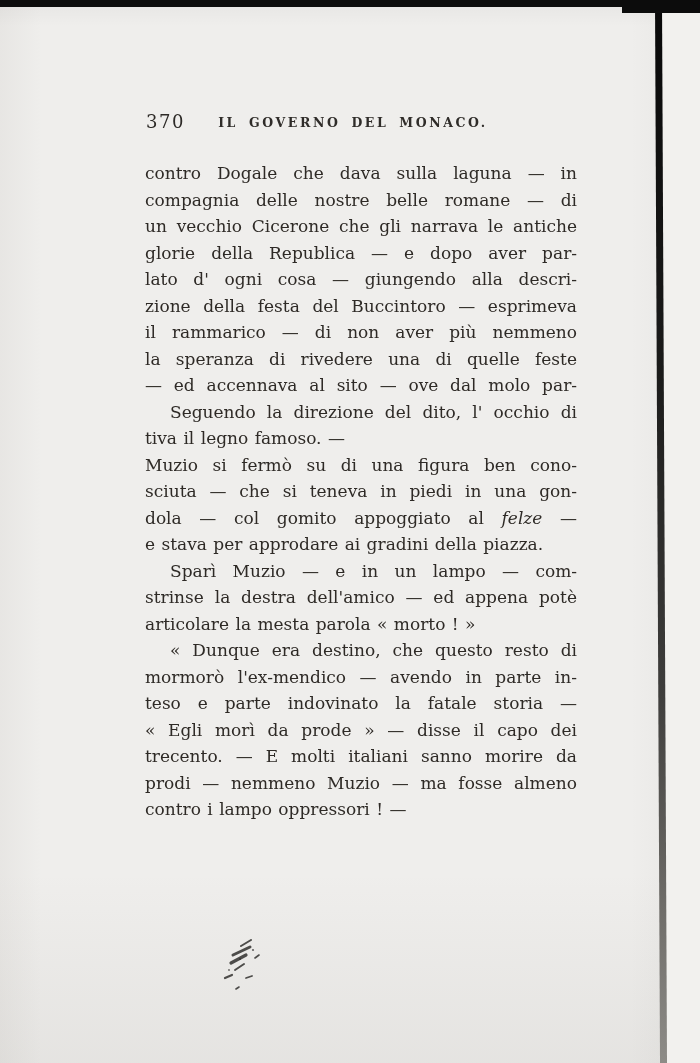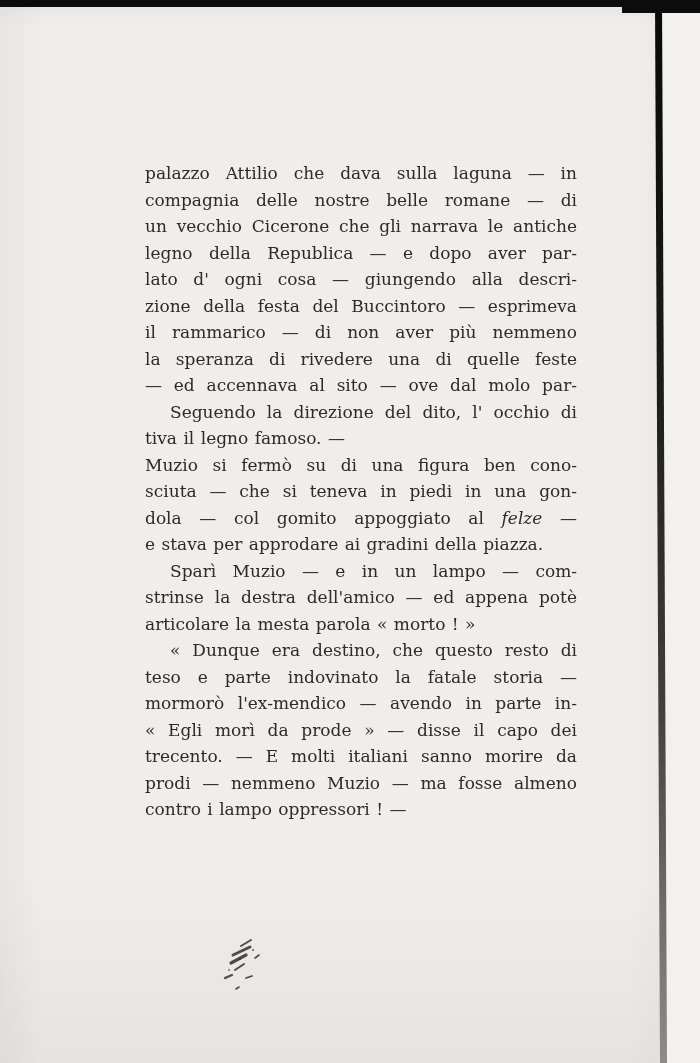--- a/index.html
+++ b/index.html
@@ -61,43 +61,47 @@
 </style>
 </head>
 <body>
 
 <div class="page">
 
   <div class="outer-strip"></div>
   <div class="gutter-line"></div>
   <div class="top-bar"></div>
 
+  <div class="header">
+    <span class="pagenum">370</span>
+    <span class="running-title">IL GOVERNO DEL MONACO.</span>
+  </div>
 
   <div class="body">
-      <div class="line"><span>palazzo Attilio che dava sulla laguna — in</span></div>
+      <div class="line"><span>contro Dogale che dava sulla laguna — in</span></div>
       <div class="line"><span>compagnia delle nostre belle romane — di</span></div>
       <div class="line"><span>un vecchio Cicerone che gli narrava le antiche</span></div>
-      <div class="line"><span>legno della Republica — e dopo aver par-</span></div>
+      <div class="line"><span>glorie della Republica — e dopo aver par-</span></div>
       <div class="line"><span>lato d' ogni cosa — giungendo alla descri-</span></div>
       <div class="line"><span>zione della festa del Buccintoro — esprimeva</span></div>
       <div class="line"><span>il rammarico — di non aver più nemmeno</span></div>
       <div class="line"><span>la speranza di rivedere una di quelle feste</span></div>
       <div class="line"><span>— ed accennava al sito — ove dal molo par-</span></div>
       <div class="line indent"><span>Seguendo la direzione del dito, l' occhio di</span></div>
       <div class="line last"><span>tiva il legno famoso. —</span></div>
       <div class="line"><span>Muzio si fermò su di una figura ben cono-</span></div>
       <div class="line"><span>sciuta — che si teneva in piedi in una gon-</span></div>
       <div class="line"><span>dola — col gomito appoggiato al </span><span class="it">felze</span><span> —</span></div>
       <div class="line last"><span>e stava per approdare ai gradini della piazza.</span></div>
       <div class="line indent"><span>Sparì Muzio — e in un lampo — com-</span></div>
       <div class="line"><span>strinse la destra dell'amico — ed appena potè</span></div>
       <div class="line last"><span>articolare la mesta parola « morto ! »</span></div>
       <div class="line indent"><span>« Dunque era destino, che questo resto di</span></div>
+      <div class="line"><span>mormorò l'ex-mendico — avendo in parte in-</span></div>
       <div class="line"><span>teso e parte indovinato la fatale storia —</span></div>
-      <div class="line"><span>mormorò l'ex-mendico — avendo in parte in-</span></div>
       <div class="line"><span>« Egli morì da prode » — disse il capo dei</span></div>
       <div class="line"><span>trecento. — E molti italiani sanno morire da</span></div>
       <div class="line"><span>prodi — nemmeno Muzio — ma fosse almeno</span></div>
       <div class="line last"><span>contro i lampo oppressori ! —</span></div>
     </div>
 
   <svg class="smudge" viewBox="0 0 75 72" xmlns="http://www.w3.org/2000/svg">
     <g stroke="#2b2a28" stroke-linecap="round" fill="none" opacity="0.82">
       <path d="M36 20 L46 14" stroke-width="2"></path>
       <path d="M28 29 L45 21" stroke-width="3"></path>

